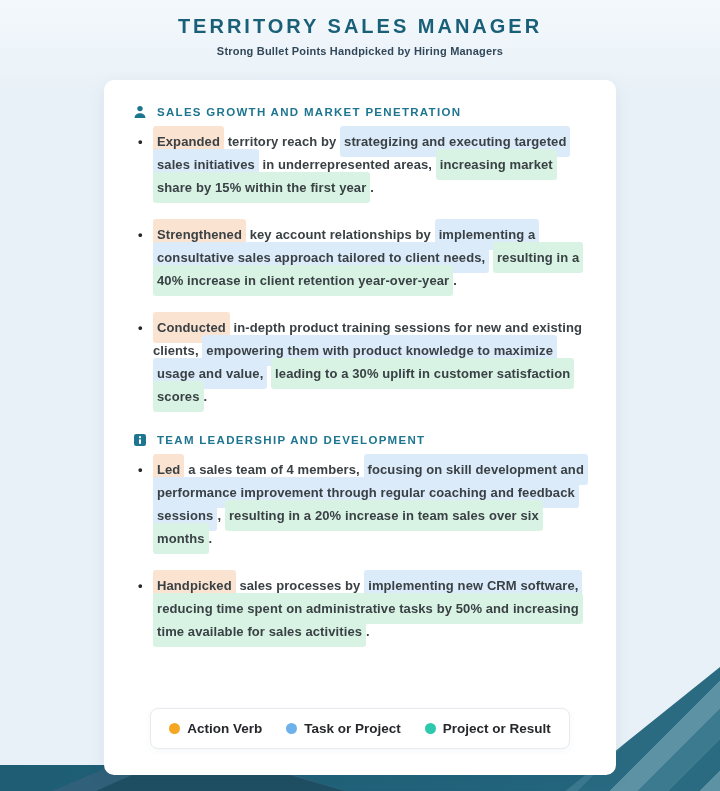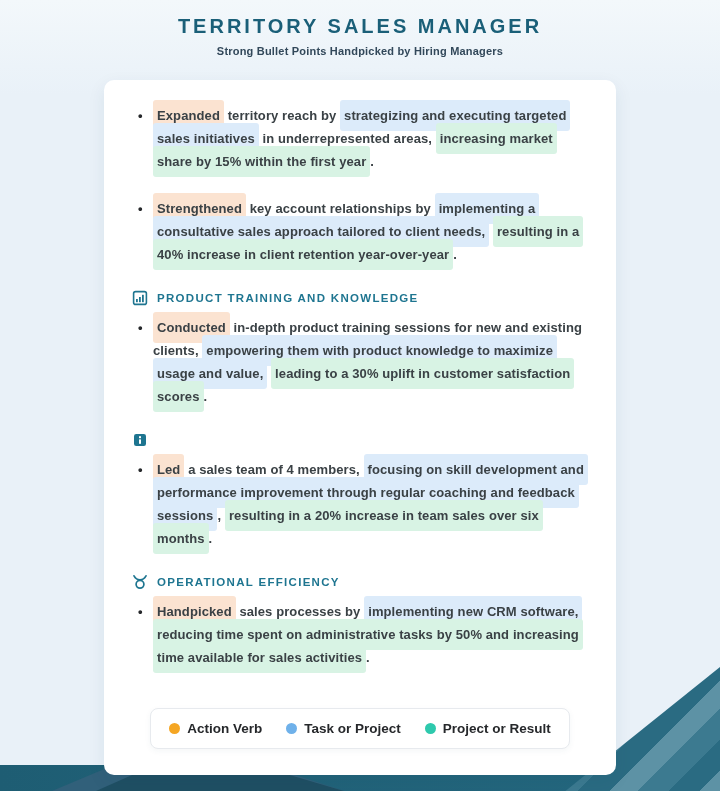--- a/index.html
+++ b/index.html
@@ -66,73 +66,63 @@
 <div class="decor stripes-right"></div>
 
 <div class="header">
   <h1 class="title">TERRITORY SALES MANAGER</h1>
   <p class="subtitle">Strong Bullet Points Handpicked by Hiring Managers</p>
 </div>
 
 <main class="card">
   <div id="sections">
   <section class="section">
+    <div class="sec-head">
+      <span class="sec-icon">
+            <svg viewBox="0 0 16 16">
+              <circle cx="8" cy="4.6" r="2.7" fill="#1e7590"></circle>
+              <path d="M2.6 14c0-3.1 2.5-4.7 5.4-4.7s5.4 1.6 5.4 4.7z" fill="#1e7590"></path>
+            </svg>
+          </span>
+      <h2 class="sec-title">SALES GROWTH AND MARKET PENETRATION</h2>
+    </div>
     <ul class="bullets">
       <li class="bullet"><span class="bullet-text"><span class="hl hl-action">Expanded</span><span> territory reach by </span><span class="hl hl-task">strategizing and executing targeted sales initiatives</span><span> in underrepresented areas, </span><span class="hl hl-metric">increasing market share by 15% within the first year</span><span>.</span></span></li>
     </ul>
   </section>
 
   <section class="section">
     <ul class="bullets">
       <li class="bullet"><span class="bullet-text"><span class="hl hl-action">Strengthened</span><span> key account relationships by </span><span class="hl hl-task">implementing a consultative sales approach tailored to client needs,</span><span> </span><span class="hl hl-metric">resulting in a 40% increase in client retention year-over-year</span><span>.</span></span></li>
     </ul>
   </section>
 
   <section class="section">
-    <div class="sec-head">
-      <span class="sec-icon">
-            <svg viewBox="0 0 16 16">
-              <rect x="1.6" y="1.6" width="12.8" height="12.8" rx="2" fill="none" stroke="#1e7590" stroke-width="1.6"></rect>
-              <rect x="4" y="9" width="1.8" height="3.2" fill="#1e7590"></rect>
-              <rect x="7" y="7" width="1.8" height="5.2" fill="#1e7590"></rect>
-              <rect x="10" y="4.8" width="1.8" height="7.4" fill="#1e7590"></rect>
-            </svg>
-          </span>
-      <h2 class="sec-title">PRODUCT TRAINING AND KNOWLEDGE</h2>
-    </div>
     <ul class="bullets">
       <li class="bullet"><span class="bullet-text"><span class="hl hl-action">Conducted</span><span> in-depth product training sessions for new and existing clients, </span><span class="hl hl-task">empowering them with product knowledge to maximize usage and value,</span><span> </span><span class="hl hl-metric">leading to a 30% uplift in customer satisfaction scores</span><span>.</span></span></li>
     </ul>
   </section>
 
   <section class="section">
     <div class="sec-head">
       <span class="sec-icon">
             <svg viewBox="0 0 16 16">
               <rect x="2" y="2" width="12" height="12" rx="2.2" fill="#1e7590"></rect>
               <rect x="7" y="4.2" width="2" height="2" fill="#fff"></rect>
               <rect x="7" y="7.4" width="2" height="4.4" fill="#fff"></rect>
             </svg>
           </span>
+      <h2 class="sec-title">TEAM LEADERSHIP AND DEVELOPMENT</h2>
     </div>
     <ul class="bullets">
       <li class="bullet"><span class="bullet-text"><span class="hl hl-action">Led</span><span> a sales team of 4 members, </span><span class="hl hl-task">focusing on skill development and performance improvement through regular coaching and feedback sessions</span><span>, </span><span class="hl hl-metric">resulting in a 20% increase in team sales over six months</span><span>.</span></span></li>
     </ul>
   </section>
 
   <section class="section">
-    <div class="sec-head">
-      <span class="sec-icon">
-            <svg viewBox="0 0 16 16" fill="none" stroke="#1e7590" stroke-width="1.7" stroke-linecap="round">
-              <path d="M2 1.8c1.4 2.6 3.4 4 6 4s4.6-1.4 6-4"></path>
-              <circle cx="8" cy="10.3" r="3.9"></circle>
-            </svg>
-          </span>
-      <h2 class="sec-title">OPERATIONAL EFFICIENCY</h2>
-    </div>
     <ul class="bullets">
       <li class="bullet"><span class="bullet-text"><span class="hl hl-action">Handpicked</span><span> sales processes by </span><span class="hl hl-task">implementing new CRM software,</span><span> </span><span class="hl hl-metric">reducing time spent on administrative tasks by 50% and increasing time available for sales activities</span><span>.</span></span></li>
     </ul>
   </section>
 </div>
   <div class="legend" id="legend">
       <span class="legend-item">
         <span class="dot dot-action"></span>
         <span>Action Verb</span>
       </span>

